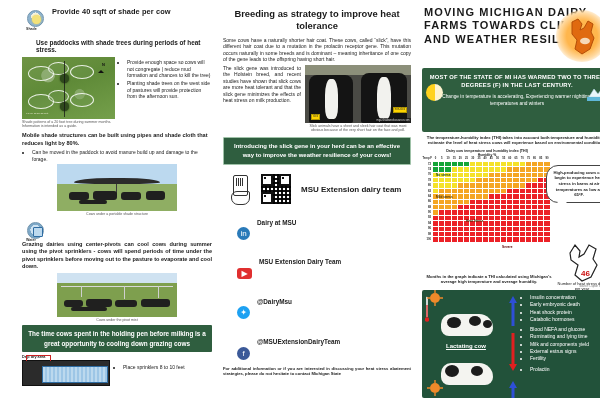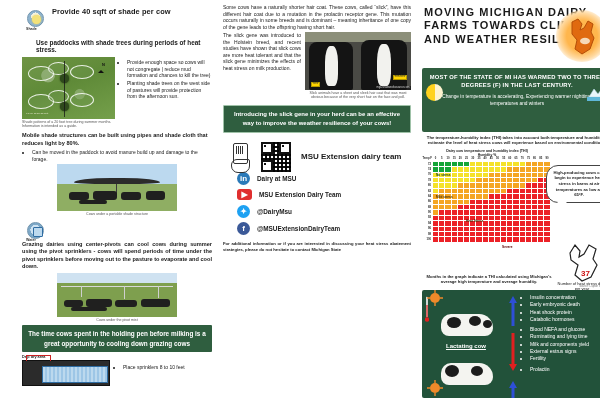--- a/index.html
+++ b/index.html
@@ -87,21 +87,21 @@
   .phone{width:22px;height:30px;position:relative;}
   .phone .scr{position:absolute;left:4px;top:1px;width:13px;height:19px;border:1px solid #333;border-radius:2px;}
   .phone .qq{position:absolute;left:6.5px;top:4px;width:8px;height:8px;background:
      repeating-linear-gradient(90deg,#333 0 1px,#fff 1px 2px);}
   .phone .hand{position:absolute;left:2px;top:17px;width:17px;height:12px;border:1px solid #333;
      border-radius:6px 2px 7px 7px;}
   .teamlbl{font-size:8px;font-weight:bold;}
   .findus{font-size:8px;font-weight:bold;margin:6px 0 4px 0;}
   .social{display:flex;align-items:center;gap:7px;margin:0 0 4.5px 14px;}
   .sico{width:13px;height:13px;border-radius:50%;display:flex;align-items:center;justify-content:center;
-     color:#fff;font-weight:bold;font-size:8px;flex:0 0 auto;}
+     color:#fff;font-weight:normal;font-size:8px;flex:0 0 auto;margin-top:23px;}
   .sico.li{background:#2a7ab9;}
   .sico.yt{background:#e02f2f;border-radius:3px;width:15px;height:11px;}
   .sico.tw{background:#1da1f2;}
   .sico.fb{background:#3b5998;}
   .slabel{font-size:6.4px;font-weight:bold;}
 
   
   .c3-title{font-size:11px;font-weight:bold;letter-spacing:1.1px;line-height:1.22;margin:3px 2px 4px 2px;}
   .mi-glow{position:absolute;right:4px;top:4px;width:52px;height:52px;border-radius:50%;
      background:radial-gradient(circle,#ffb64d 0 42%,#ffd9a0 62%,rgba(255,255,255,0) 78%);}
@@ -227,20 +227,21 @@
           <div class="dripwater"></div>
         </div>
       </div>
       <ul class="b xs" style="flex:1;margin-top:4px;">
         <li>Place sprinklers 8 to 10 feet</li>
       </ul>
     </div>
   </div>
 
   <div class="col col2">
+    <div class="c2-title">Breeding as strategy to improve heat tolerance</div>
 
     <div class="xs just">Some cows have a naturally shorter hair coat. These cows, called “slick”, have this different hair coat due to a mutation in the prolactin receptor gene. This mutation occurs naturally in some breeds and is dominant – meaning inheritance of one copy of the gene leads to the offspring having short hair.</div>
 
     <div style="display:flex;gap:4px;margin-top:2px;">
       <div class="xs just" style="flex:1;">The slick gene was introduced to the Holstein breed, and recent studies have shown that slick cows are more heat tolerant and that the slick gene minimizes the effects of heat stress on milk production.</div>
       <div style="width:106px;">
         <div class="photo cowsphoto" style="width:106px;height:58px;">
           <div class="holstein" style="left:4px;width:44px;height:48px;"></div>
           <div class="blaze" style="left:20px;top:14px;width:13px;height:40px;"></div>
           <div class="holstein" style="left:56px;width:46px;height:50px;"></div>
@@ -685,21 +686,21 @@
         <div class="zonelbl" style="left:14px;top:46px;">Mild stress</div>
         <div class="zonelbl" style="left:44px;top:70px;">Heat Stress</div>
         <div class="zonelbl" style="left:80px;top:96px;color:#5a0000;">Severe</div>
       </div>
 
       <div class="callout">High-producing cows can begin to experience heat stress in barns at air temperatures as low as 65°F.</div>
 
       <svg class="mi-out" viewBox="0 0 36 42">
         <path d="M4 12 L9 4 L14 10 L13 16 L18 13 L23 4 L30 8 L27 18 L31 24 L25 36 L16 40 L9 34 L12 24 L5 19 Z" fill="#fff" stroke="#222" stroke-width="1.2"></path>
       </svg>
-      <div class="mi-num">37</div>
+      <div class="mi-num">46</div>
       <div class="mi-cap">Number of heat stress days per year</div>
     </div>
 
     <div class="tiny" style="text-align:center;margin-top:1px;font-weight:bold;width:134px;">Months in the graph indicate a THI calculated using Michigan's average high temperature and average humidity.</div>
     <div class="src">Source: Lupton et al. 2020</div>
 
     <div class="impact" style="margin-top:2px;">
       <div style="display:flex;gap:4px;align-items:flex-start;">
         <div style="width:78px;position:relative;">
           <svg class="thermo" viewBox="0 0 4 28">

